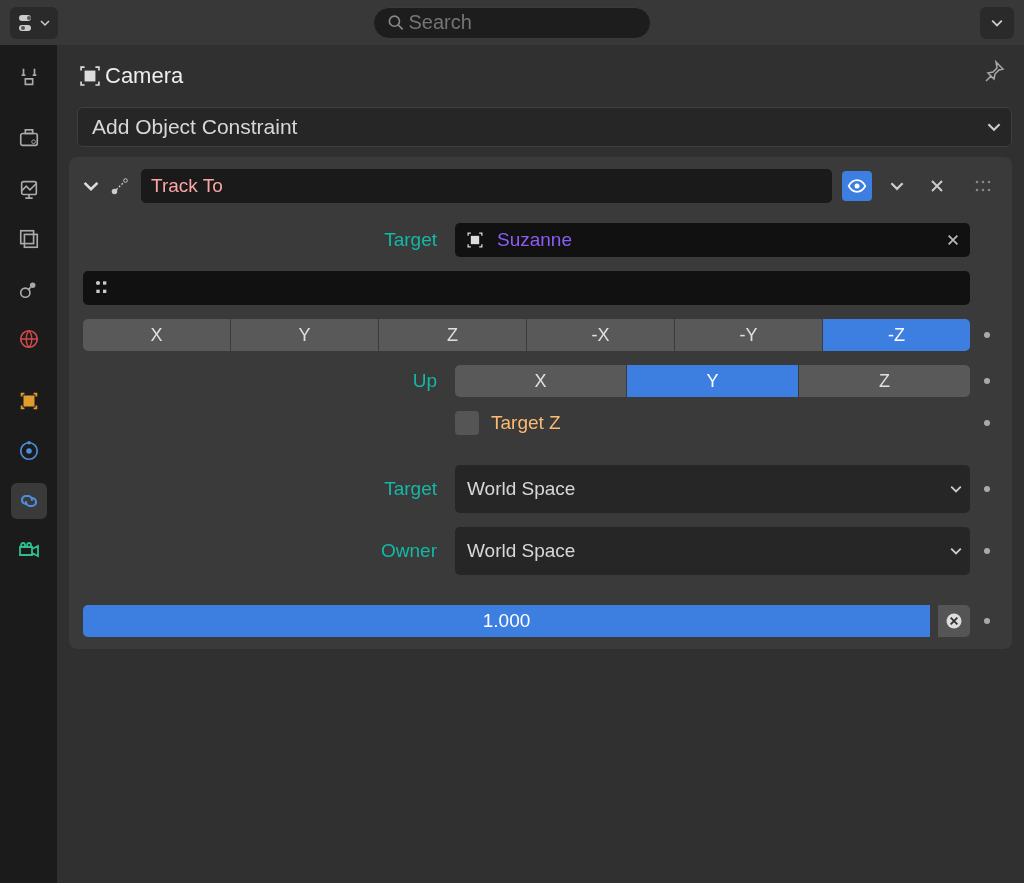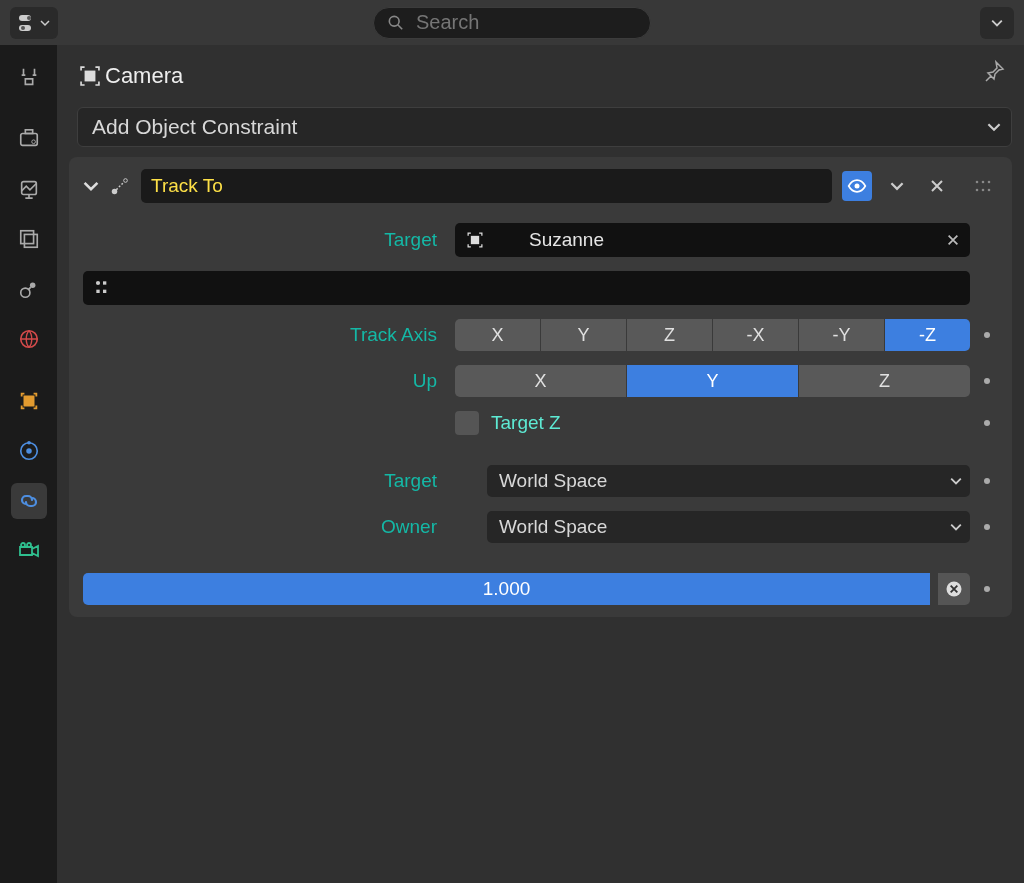--- a/index.html
+++ b/index.html
@@ -18,21 +18,21 @@
   }
   .topbar-left { display:flex; align-items:center; gap:4px; }
   .editor-type {
     width:48px; height:32px; border-radius:6px; background:#2a2a2a;
     display:flex; align-items:center; justify-content:center; gap:2px;
   }
   .topbar-right { margin-left:auto; }
   .search-wrap {
     position:absolute; left:50%; transform:translateX(-50%);
     width:278px; height:32px; border-radius:16px; background:#1d1d1d;
-    border:1px solid #3c3c3c; display:flex; align-items:center; padding:0 14px; gap:12px;
+    border:1px solid #3c3c3c; display:flex; align-items:center; padding:0 14px; gap:4px;
   }
   .search-input { background:transparent; border:none; outline:none; color:#888; font-size:20px; width:100%; }
   .round-btn {
     width:34px; height:32px; border-radius:6px; background:#2a2a2a;
     display:flex; align-items:center; justify-content:center; color:#ccc;
   }
   
   .sidebar {
     position:absolute; left:0; top:45px; bottom:0; width:57px; background:#1b1b1b;
     display:flex; flex-direction:column; align-items:center; padding-top:14px;
@@ -55,52 +55,52 @@
     display:flex; align-items:center; padding:0 14px; position:relative;
   }
   .add-dd .chev { position:absolute; right:10px; }
   
   .panel {
     margin:0 12px; background:#3a3a3a; border-radius:8px; padding:12px 14px;
   }
   .panel-header { display:flex; align-items:center; gap:10px; margin-bottom:20px; }
   .name-field {
     flex:1; height:34px; background:#1a1a1a; border-radius:5px;
-    display:flex; align-items:center; padding:0 10px; color:#fde047;
+    display:flex; align-items:center; padding:0 10px; color:#fca5a5;
   }
   .hdr-btn { width:30px; height:30px; display:flex; align-items:center; justify-content:center; border-radius:4px; }
   .eye-btn { background:#3d7fe0; color:#fff; }
   
   .prop { display:flex; align-items:center; margin-top:14px; }
   .prop.mt-big { margin-top:30px; }
   .prop-label { width:372px; text-align:right; padding-right:18px; color:#14b8a6; }
   .prop-body { flex:1; display:flex; align-items:center; }
   .right-dot { width:22px; display:flex; justify-content:center; margin-left:6px; }
   .dot { width:6px;height:6px;border-radius:50%;background:#aaa; }
   
   .pill {
     height:34px; background:#111; border-radius:5px; display:flex; align-items:center; padding:0 10px; flex:1; position:relative;
   }
   .pill .icon { margin-right:12px; }
-  .pill .txt { color:#e5e5e5;margin-left:32px; }
+  .pill .txt { color:#8b5cf6; }
   .pill .x { position:absolute; right:10px; }
   
   .toggle-group { display:flex; flex:1; height:32px; border-radius:5px; overflow:hidden; }
   .toggle-group .opt {
     flex:1; background:#595959; color:#e0e0e0; display:flex; align-items:center; justify-content:center; font-size:18px;
     border-right:1px solid #3a3a3a;
   }
   .toggle-group .opt:last-child{border-right:none;}
   .toggle-group .opt.active { background:#3d7fe0; color:#fff; }
   
   .check { width:24px;height:24px;border-radius:4px;background:#555;margin-right:12px; }
-  .check-label { color:#5eead4; }
+  .check-label { color:#fdba74; }
   
   .select {
-    flex:1; height:32px; background:#262626; border-radius:5px; display:flex; align-items:center; padding:0 12px; position:relative;margin-left:32px;
+    flex:1; height:48px; background:#262626; border-radius:5px; display:flex; align-items:center; padding:0 12px; position:relative;
   }
   .select .chev{position:absolute; right:8px;}
   
   .slider-wrap { flex:1; height:32px; display:flex; align-items:center; gap:8px;}
   .slider-bar { flex:1; height:32px; background:#3d7fe0; border-radius:5px 0 0 5px; display:flex; align-items:center; justify-content:center; color:#fff; }
   .slider-x { width:32px;height:32px;background:#555;border-radius:0 5px 5px 0;display:flex;align-items:center;justify-content:center;}
 </style>
 </head>
 <body>
 
@@ -295,21 +295,20 @@
               <rect x="4" y="14" width="4" height="4" fill="#ccc"></rect>
               <rect x="12" y="14" width="4" height="4" fill="#ccc"></rect>
             </svg>
           <span class="txt"></span>
         </div>
       </div>
       <div class="right-dot"></div>
     </div>
 
     <div class="prop">
-      <div class="prop-label">Track Axis</div>
       <div class="prop-body">
         <div class="toggle-group" id="track-axis-group">
             <div class="opt">X</div>
             <div class="opt">Y</div>
             <div class="opt">Z</div>
             <div class="opt">-X</div>
             <div class="opt">-Y</div>
             <div class="opt active">-Z</div>
           </div>
       </div>

